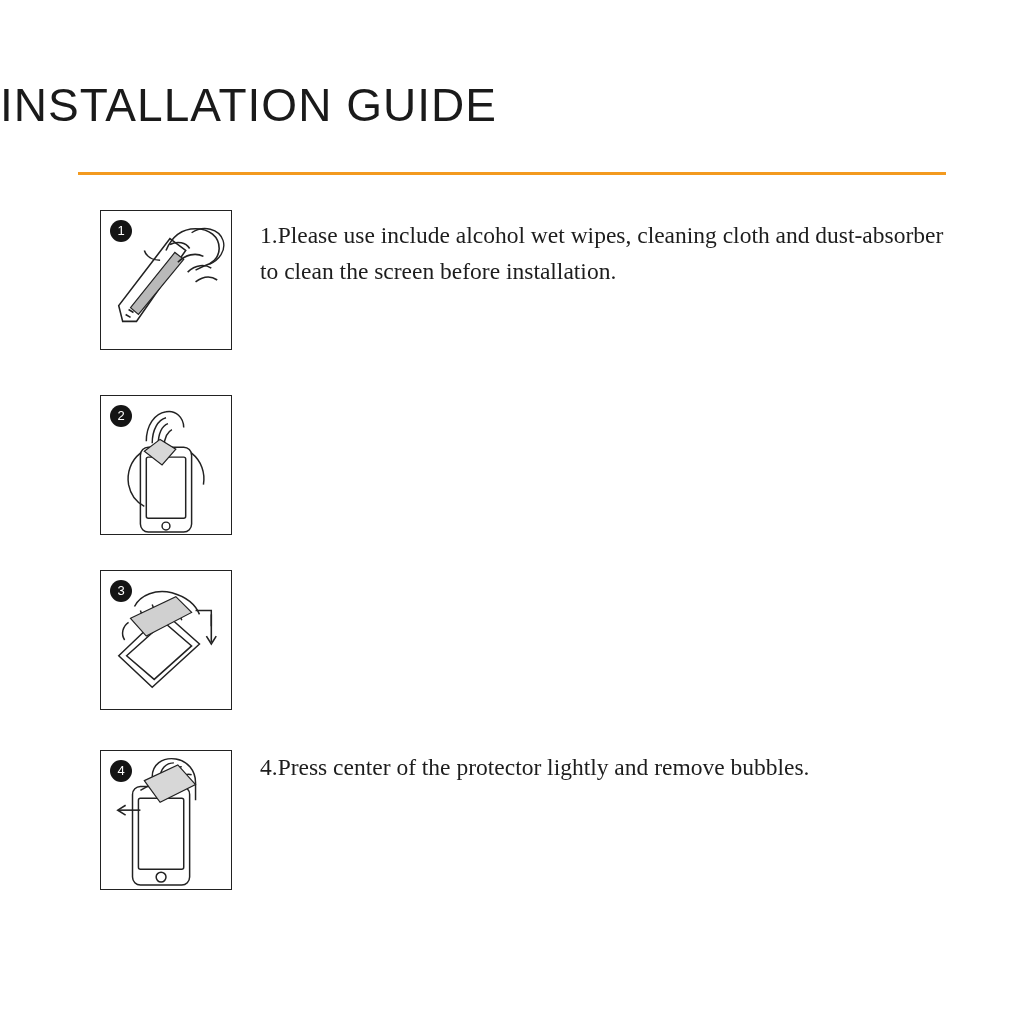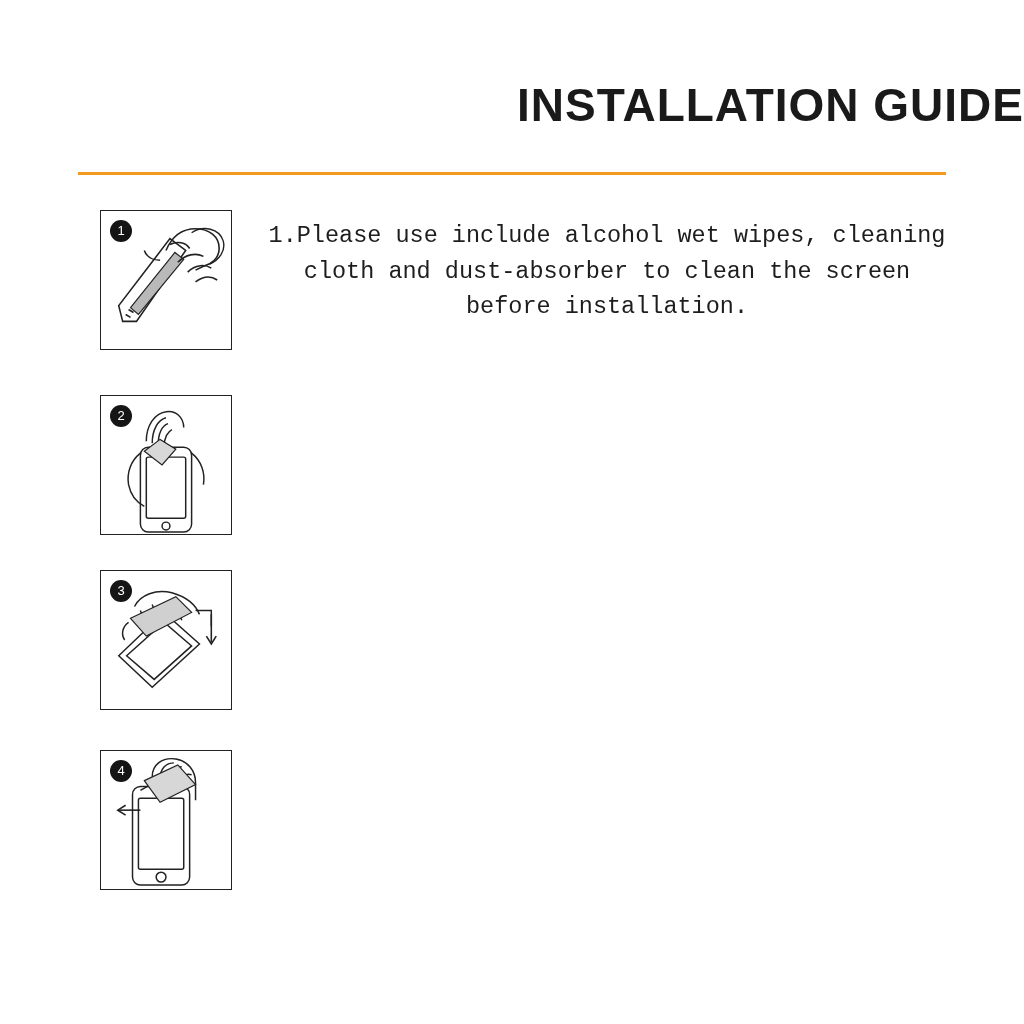--- a/index.html
+++ b/index.html
@@ -17,23 +17,23 @@
     position: relative;
     width: 1024px;
     height: 1024px;
     box-sizing: border-box;
   }
   .title {
     position: absolute;
     left: 0;
     top: 78px;
     width: 1024px;
-    text-align: right;
+    text-align: left;
     font-size: 46px;
-    font-weight: bold;
+    font-weight: normal;
     letter-spacing: 1px;
     color: #1a1a1a;
     font-family: "Liberation Sans", sans-serif;
   }
   .rule {
     position: absolute;
     left: 78px;
     top: 172px;
     width: 868px;
     height: 3px;
@@ -84,23 +84,22 @@
     top: 0;
     width: 100%;
     height: 100%;
   }
   .text {
     margin-left: 28px;
     margin-right: 70px;
     font-size: 23.5px;
     line-height: 1.52;
     color: #1d1d1d;
-    font-family: Liberation Mono, monospace;
+    font-family: Liberation Serif, serif;
     padding-top: 8px;
-    text-align: center;
   }
   .step-2 .text, .step-3 .text, .step-4 .text { padding-top: 0; }
   .step-2 { align-items: center; }
 </style>
 </head>
 <body>
 
 <div class="page">
 
   <div class="title">INSTALLATION GUIDE</div>
@@ -192,16 +191,17 @@
           </g>
           <g fill="#d7d7d7" stroke="#222" stroke-width="1.2">
             <path d="M44 30 L78 14 L96 34 L60 52 Z"></path>
           </g>
           <g stroke="#222" stroke-width="1.6" fill="none">
             <path d="M40 60 L18 60"></path>
             <path d="M25 55 L17 60 L25 65"></path>
           </g>
         </svg>
       </div>
+      <div class="text">4.Press center of the protector lightly and remove bubbles.</div>
     </div>
 
   </div>
 </div>
 
 </body></html>

